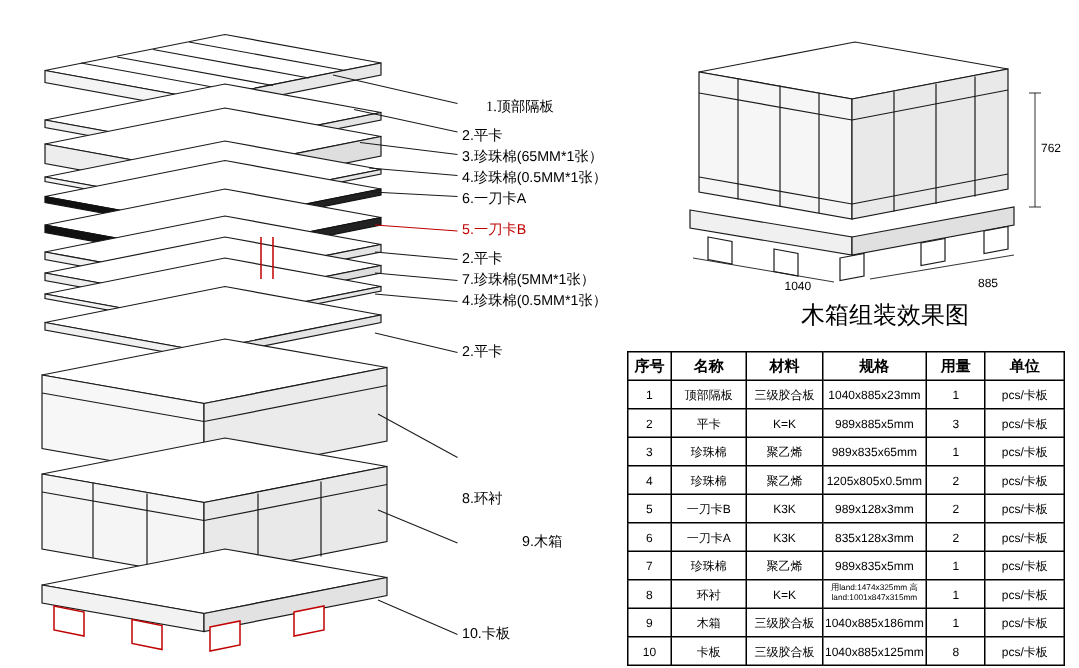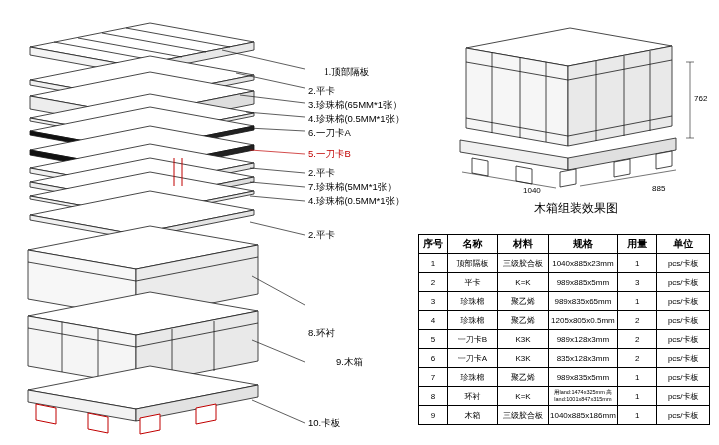--- a/index.html
+++ b/index.html
@@ -192,27 +192,27 @@
   <div class="lbl" style="left:308px;top:85px;">2.平卡</div>
   <div class="lbl" style="left:308px;top:99px;">3.珍珠棉(65MM*1张）</div>
   <div class="lbl" style="left:308px;top:113px;">4.珍珠棉(0.5MM*1张）</div>
   <div class="lbl" style="left:308px;top:127px;">6.一刀卡A</div>
   <div class="lbl red" style="left:308px;top:148px;">5.一刀卡B</div>
   <div class="lbl" style="left:308px;top:167px;">2.平卡</div>
   <div class="lbl" style="left:308px;top:181px;">7.珍珠棉(5MM*1张）</div>
   <div class="lbl" style="left:308px;top:195px;">4.珍珠棉(0.5MM*1张）</div>
   <div class="lbl" style="left:308px;top:229px;">2.平卡</div>
   <div class="lbl" style="left:308px;top:299px;margin-top:28px;">8.环衬</div>
-  <div class="lbl" style="left:308px;top:356px;padding-left:28px;">9.木箱</div>
+  <div class="lbl" style="left:320px;top:356px;padding-left:28px;">9.木箱</div>
   <div class="lbl" style="left:308px;top:417px;">10.卡板</div>
 
   <div class="cap" style="left:694px;top:94px;font-size:8px;">762</div>
   <div class="cap" style="left:503px;top:186px;font-size:8px;margin-left:20px;">1040</div>
   <div class="cap" style="left:652px;top:184px;font-size:8px;">885</div>
-  <div class="cap" style="left:534px;top:200px;font-size:12px;text-align:right;">木箱组装效果图</div>
+  <div class="cap" style="left:534px;top:200px;font-size:16px;text-align:right;">木箱组装效果图</div>
 
   <table class="tbl">
     <thead>
       <tr>
         <th class="c-no">序号</th>
         <th class="c-name">名称</th>
         <th class="c-mat">材料</th>
         <th class="c-spec">规格</th>
         <th class="c-qty">用量</th>
         <th class="c-unit">单位</th>
@@ -284,16 +284,24 @@
           <td class="un">pcs/卡板</td>
         </tr>
       <tr>
           <td>9</td>
           <td class="nm">木箱</td>
           <td class="mt">三级胶合板</td>
           <td class="sp">1040x885x186mm</td>
           <td>1</td>
           <td class="un">pcs/卡板</td>
         </tr>
+      <tr>
+          <td>10</td>
+          <td class="nm">卡板</td>
+          <td class="mt">三级胶合板</td>
+          <td class="sp">1040x885x125mm</td>
+          <td>8</td>
+          <td class="un">pcs/卡板</td>
+        </tr>
     </tbody>
   </table>
 
 </div>
 
 </body></html>

